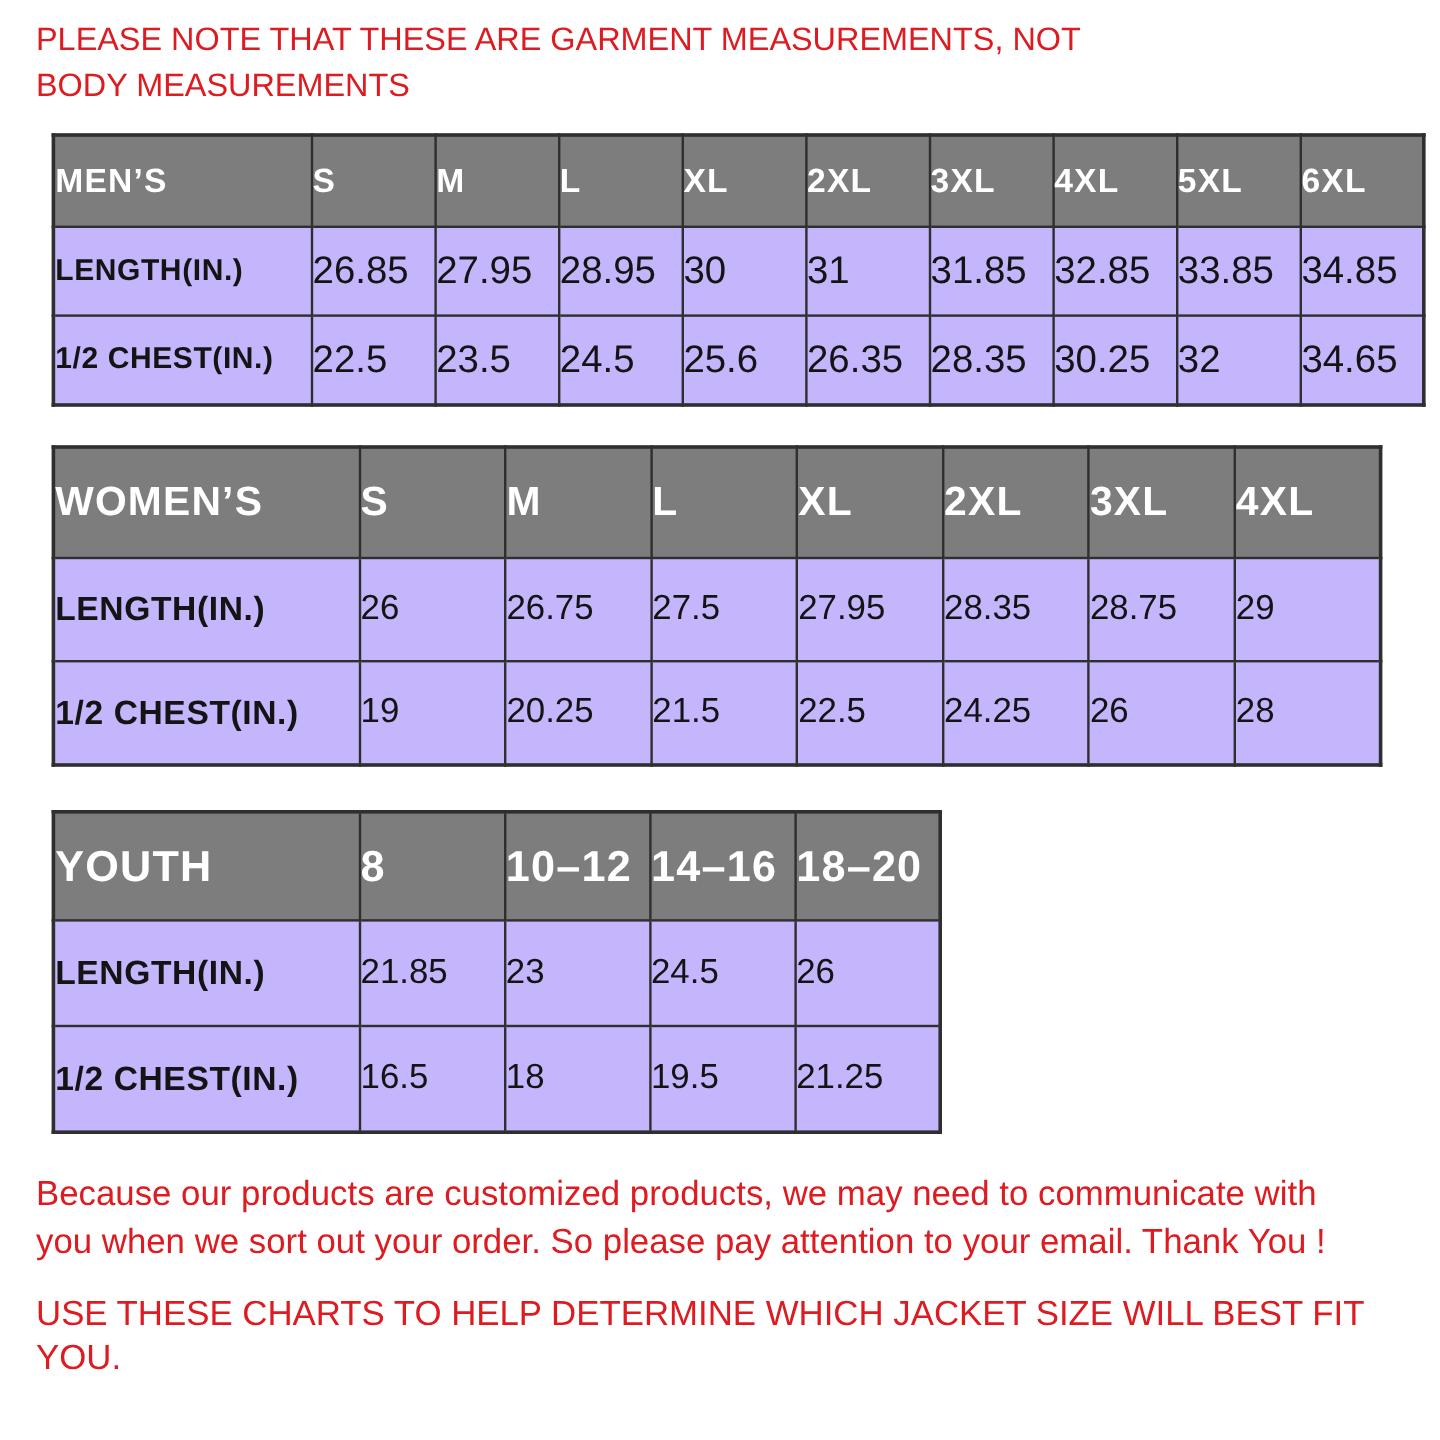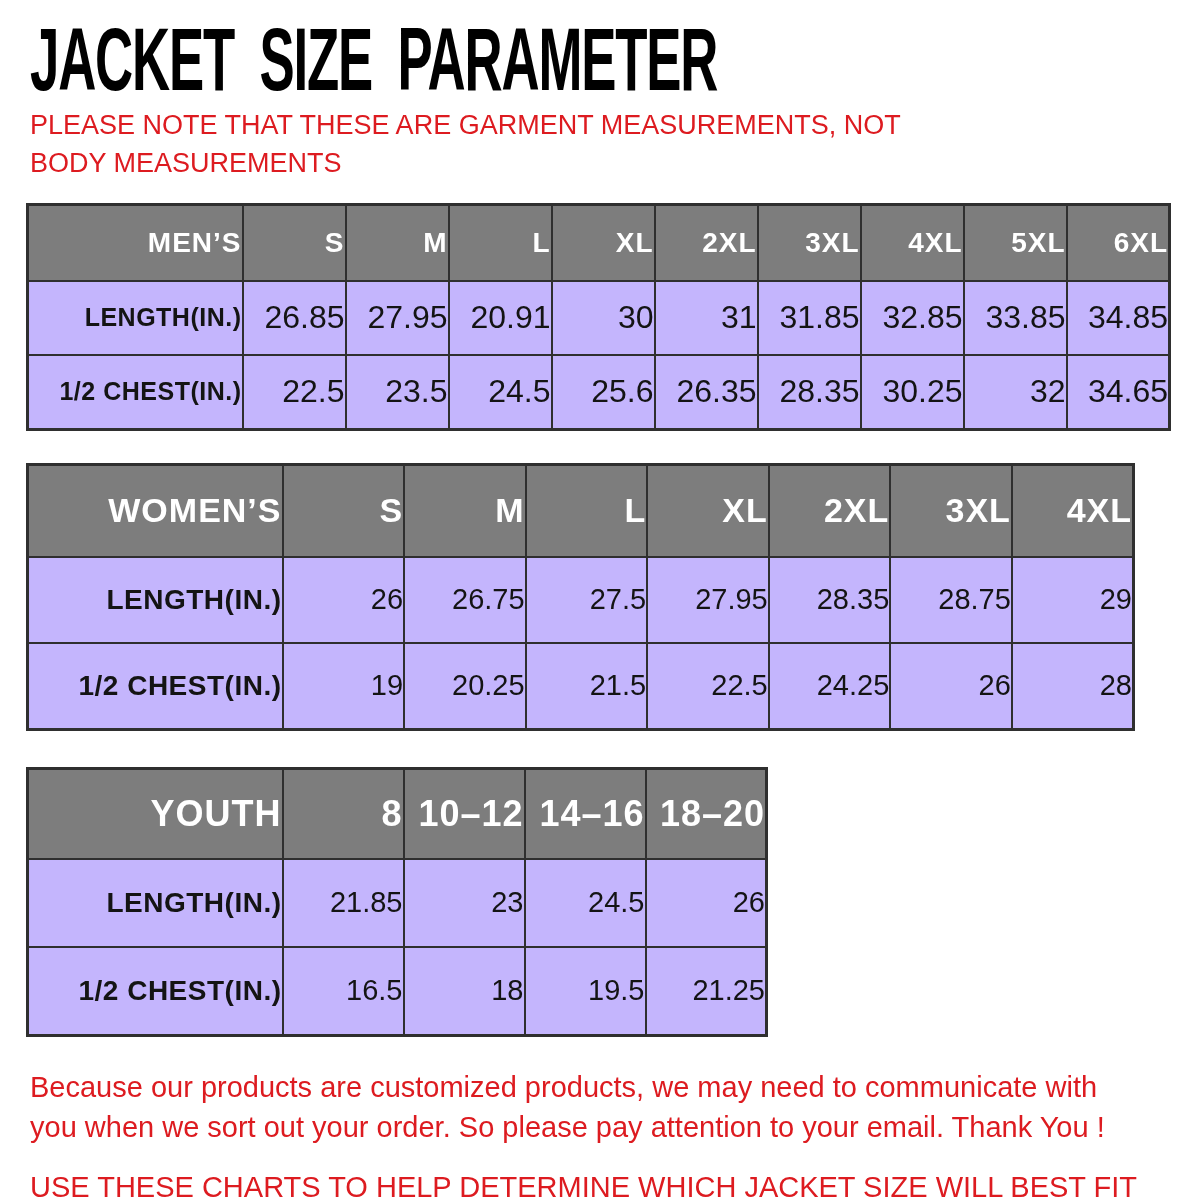--- a/index.html
+++ b/index.html
@@ -28,21 +28,21 @@
   }
   
   p.note{
     margin:14px 0 0 30px;max-width:920px;
     font-size:27px;line-height:1.42;font-weight:500;
     color:var(--red);
   }
   
   table.t{
     border-collapse:collapse;table-layout:fixed;
-    margin-left:26px;text-align:right;
+    margin-left:43px;text-align:left;
     border:3px solid var(--border);
   }
   table.t th, table.t td{
     border:2px solid var(--border);
     padding:0;vertical-align:middle;
   }
   table.t th{
     background:var(--gray);color:var(--header-text);
     font-weight:bold;letter-spacing:1px;
   }
@@ -76,21 +76,20 @@
     margin:22px 0 0 30px;max-width:1150px;
     font-size:29px;line-height:1.3;font-weight:500;
     color:var(--red);
   }
 </style>
 </head>
 <body>
 
 <div class="page">
 
-  <h1 class="title"><span class="title-inner">JACKET SIZE PARAMETER</span></h1>
 
   <p class="note">PLEASE NOTE THAT THESE ARE GARMENT MEASUREMENTS, NOT BODY MEASUREMENTS</p>
 
   <table class="t t-mens">
       <colgroup>
         <col class="col-label">
         <col class="col-size">
         <col class="col-size">
         <col class="col-size">
         <col class="col-size">
@@ -112,21 +111,21 @@
           <th>4XL</th>
           <th>5XL</th>
           <th>6XL</th>
         </tr>
       </thead>
       <tbody>
         <tr>
           <td class="label">LENGTH(IN.)</td>
           <td>26.85</td>
           <td>27.95</td>
-          <td>20.91</td>
+          <td>28.95</td>
           <td>30</td>
           <td>31</td>
           <td>31.85</td>
           <td>32.85</td>
           <td>33.85</td>
           <td>34.85</td>
         </tr>
         <tr>
           <td class="label">1/2 CHEST(IN.)</td>
           <td>22.5</td>

